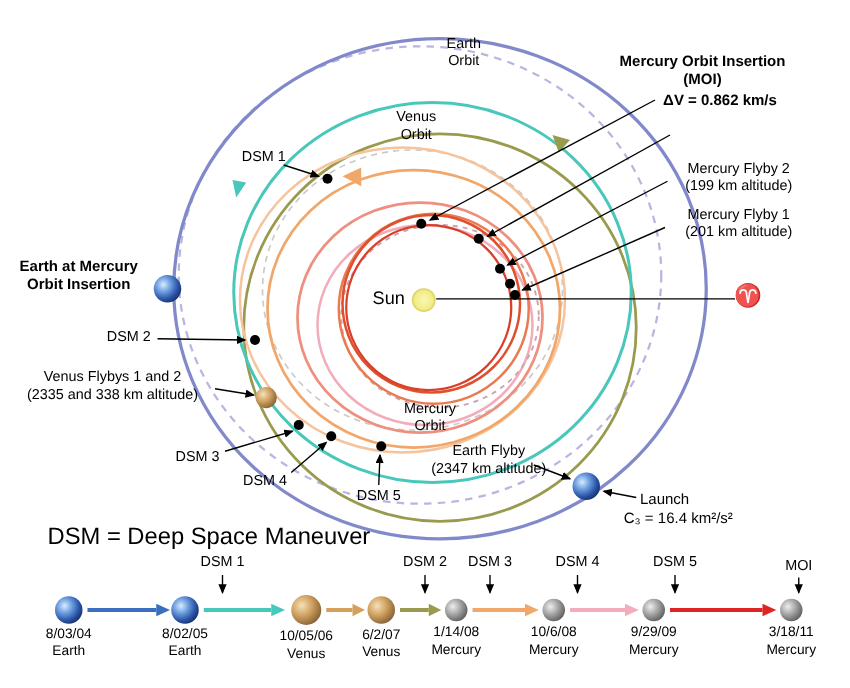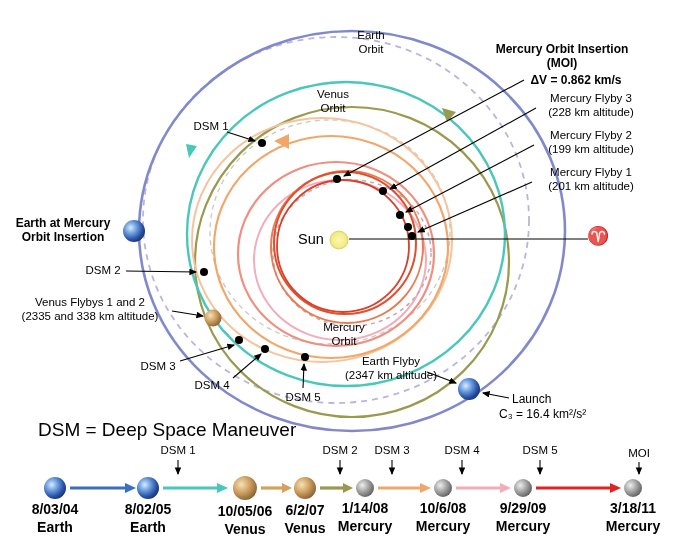--- a/index.html
+++ b/index.html
@@ -9,21 +9,21 @@
   svg.layer { position:absolute; left:0; top:0; }
 
   .lbl { position:absolute; transform:translateX(-50%); text-align:center;
          font-size:11.5px; line-height:1.18; white-space:nowrap; color:#000; }
   .la  { transform:none; text-align:left; }
   .b   { font-weight:700; }
   .f12 { font-size:12px; }
   .f13 { font-size:19px; }
   .f14 { font-size:14.5px; }
   .f18 { font-size:18px; }
-  .tl-ev { font-size:14px; line-height:1.3;font-weight:bold; }
+  .tl-ev { font-size:11px; line-height:1.3; }
   .w46  { width:46px;  white-space:normal; }
   .w56  { width:56px;  white-space:normal; }
   .w106 { width:106px; white-space:normal; }
   .w134 { width:134px; white-space:normal; }
 
   
   .s-earth       { stroke:#8289cb; stroke-width:2.6; fill:none; }
   .s-dash-purple { stroke:#bcb4e0; stroke-width:1.8; stroke-dasharray:6 5; fill:none; }
   .s-dash-gray   { stroke:#c9c9c9; stroke-width:1.3; stroke-dasharray:5 4; fill:none; }
   .s-venus       { stroke:#49c7bb; stroke-width:2.4; fill:none; }
@@ -162,34 +162,30 @@
 
   <div class="lbl" style="left:211px; top:120px">DSM 1</div>
   <div class="lbl" style="left:103px; top:264px">DSM 2</div>
   <div class="lbl" style="left:158px; top:360px">DSM 3</div>
   <div class="lbl" style="left:212px; top:379px">DSM 4</div>
   <div class="lbl" style="left:303px; top:391px">DSM 5</div>
 
   <div class="lbl w134 b f12" style="left:562px; top:42px">Mercury Orbit Insertion (MOI)</div>
   <div class="lbl b f12" style="left:576px; top:73px">ΔV = 0.862 km/s</div>
 
-  <div class="lbl" style="left:591px; top:92px">
-    <div>Mercury Flyby 3</div>
-    <div>(228 km altitude)</div>
-  </div>
   <div class="lbl" style="left:591px; top:129px">
     <div>Mercury Flyby 2</div>
     <div>(199 km altitude)</div>
   </div>
   <div class="lbl" style="left:591px; top:166px">
     <div>Mercury Flyby 1</div>
     <div>(201 km altitude)</div>
   </div>
 
-  <div class="lbl w106 b f12" style="left:63px; top:216px">Earth at Mercury Orbit Insertion</div>
+  <div class="lbl w106 b f12" style="left:63px; top:206px">Earth at Mercury Orbit Insertion</div>
   <div class="lbl" style="left:90px; top:296px">
     <div>Venus Flybys 1 and 2</div>
     <div>(2335 and 338 km altitude)</div>
   </div>
 
   <div class="lbl" style="left:391px; top:355px">
     <div>Earth Flyby</div>
     <div>(2347 km altitude)</div>
   </div>
   <div class="lbl la f12" style="left:512px; top:392px">Launch</div>

